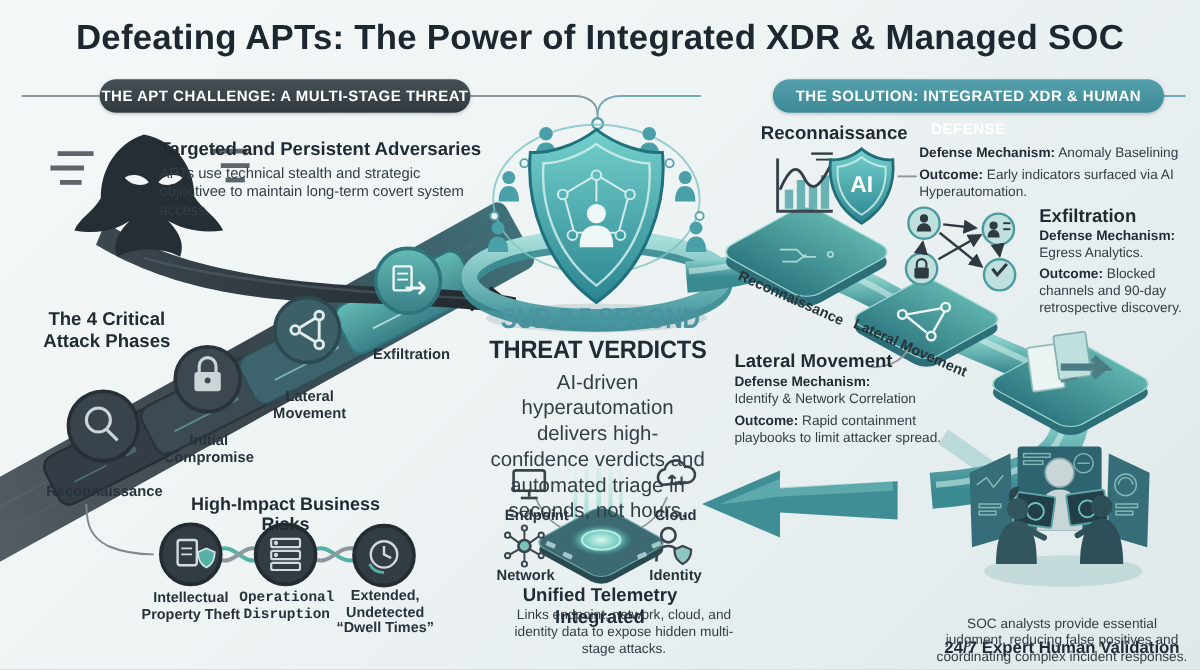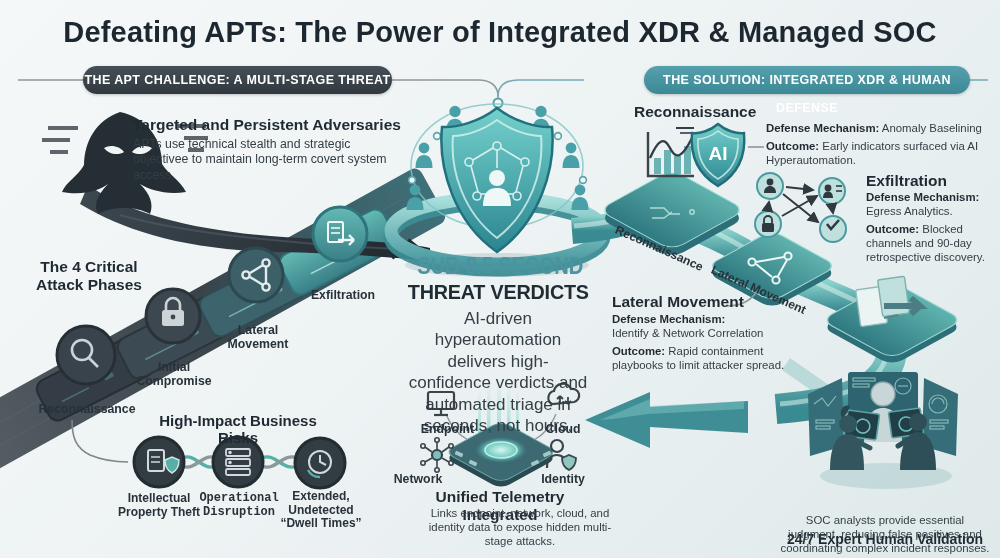--- a/index.html
+++ b/index.html
@@ -506,21 +506,21 @@
     <div><b>Defense Mechanism:</b></div>
     <div>Identify &amp; Network Correlation</div>
     <div style="margin-top:4px;"><b>Outcome:</b><span> Rapid containment playbooks to limit attacker spread.</span></div>
   </div>
 
   <div class="abs pipe-lbl" style="left:616px;top:222px;">Reconnaissance</div>
   <div class="abs pipe-lbl" style="left:712px;top:262px;">Lateral Movement</div>
 
   <div class="abs lbl" style="left:408px;top:422px;width:66px;text-align:right;">Endpoint</div>
   <div class="abs lbl" style="left:538px;top:422px;width:50px;">Cloud</div>
-  <div class="abs lbl" style="left:386px;top:472px;width:64px;">Network</div>
+  <div class="abs lbl" style="left:406px;top:472px;width:64px;">Network</div>
   <div class="abs lbl" style="left:534px;top:472px;width:58px;">Identity</div>
   <div class="abs center" style="left:398px;top:488px;width:204px;font-size:15.5px;font-weight:700;color:#1f2a32;">Unified Telemetry Integrated</div>
   <div class="abs small-txt center" style="left:416px;top:507px;width:208px;">Links endpoint, network, cloud, and identity data to expose hidden multi-stage attacks.</div>
 
   <div class="abs center" style="left:778px;top:495px;width:214px;font-size:14px;font-weight:700;color:#1f2a32;margin-top:36px;">24/7 Expert Human Validation</div>
   <div class="abs small-txt center" style="left:780px;top:514px;width:210px;">SOC analysts provide essential judgment, reducing false positives and coordinating complex incident responses.</div>
 
 </div>
 
 </body></html>

